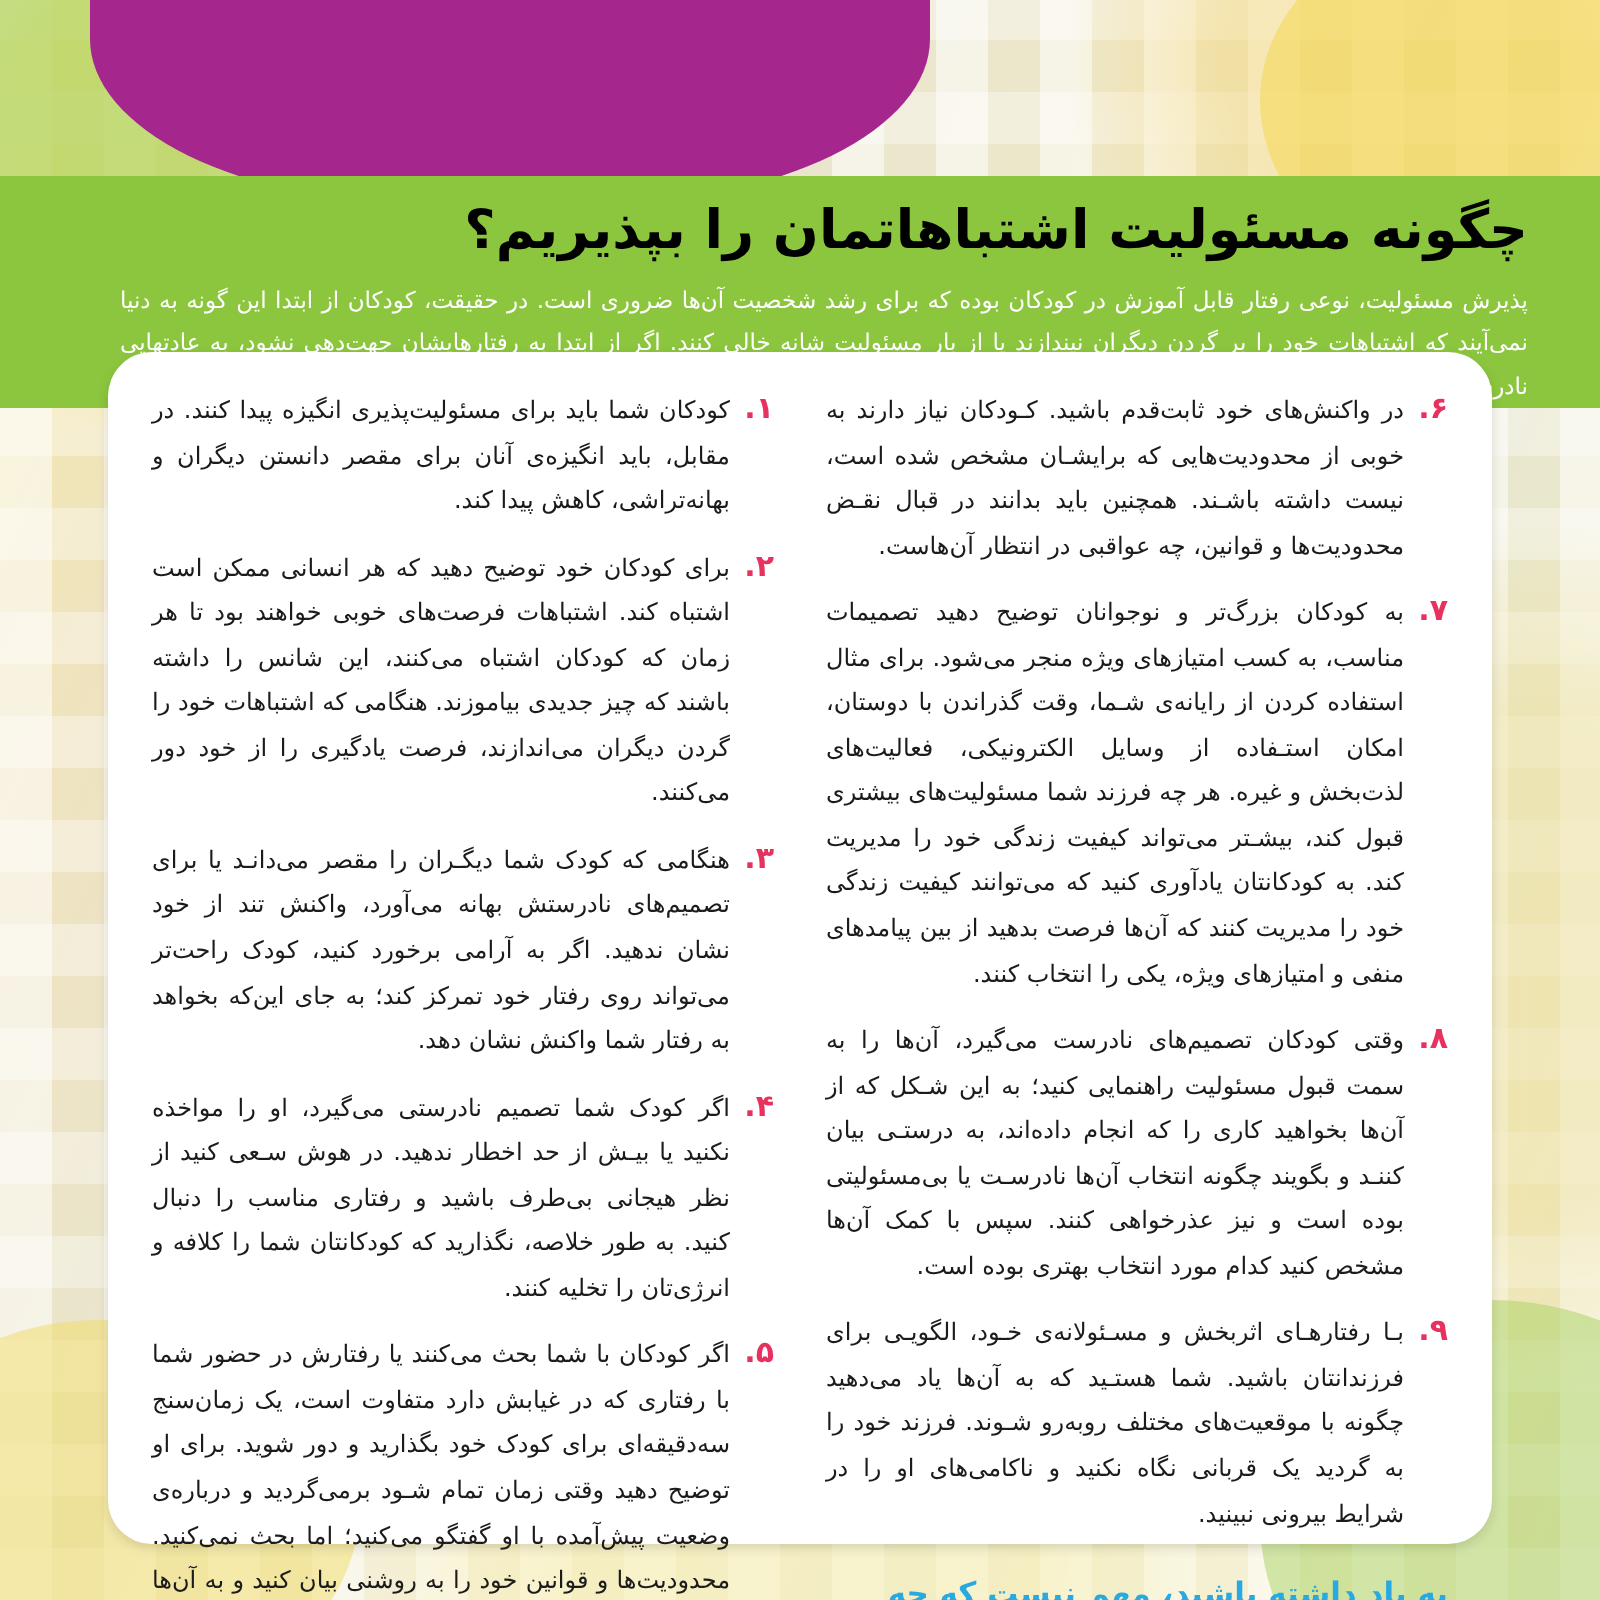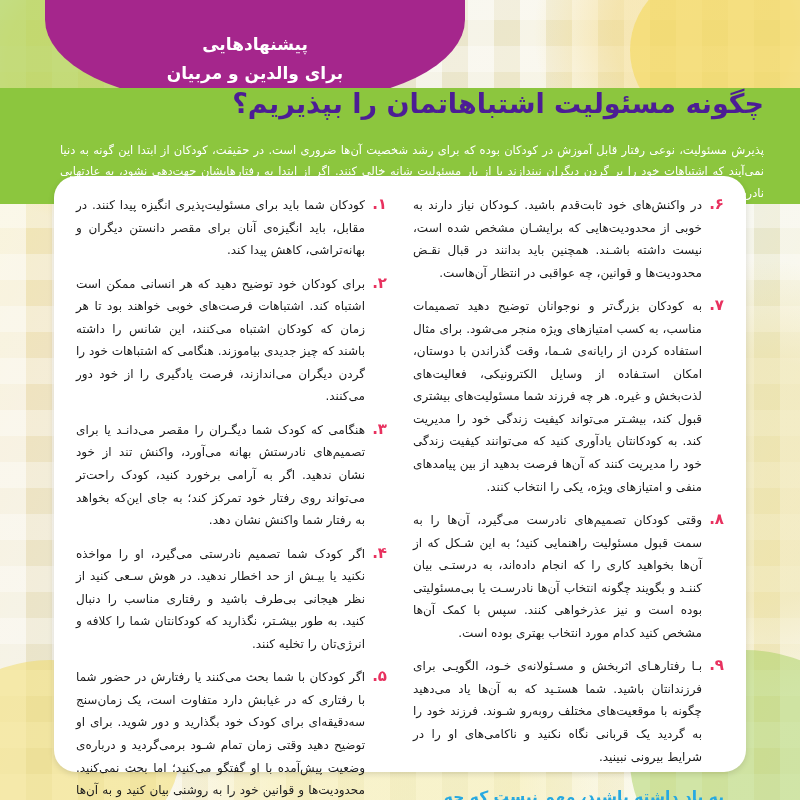--- a/index.html
+++ b/index.html
@@ -48,22 +48,22 @@
 
   
   .green-head{
     position:absolute;
     top:88px;right:0;left:0;
     height:116px;
     background:#8cc63e;
     border-radius:0;
   }
   .green-head .title{
-    position:absolute;top:0;right:36px;
-    color:#4c1d95;font-size:27px;font-weight:bold;
+    position:absolute;top:12px;right:36px;
+    color:#000000;font-size:27px;font-weight:bold;
     white-space:nowrap;
   }
   .green-head .lead{
     position:absolute;top:52px;right:36px;left:60px;
     color:#ffffff;font-size:11.5px;line-height:1.85;
     text-align:justify;
   }
 
   
   .panel{
@@ -104,22 +104,20 @@
 
 <div class="bg"></div>
 <div class="bg-blobs">
   <div class="blob" style="left:-40px;top:-60px;width:260px;height:200px;background:#9fd05a;opacity:.6;"></div>
   <div class="blob" style="right:-60px;top:-40px;width:230px;height:180px;background:#f4d750;opacity:.55;"></div>
   <div class="blob" style="right:-70px;bottom:-70px;width:240px;height:220px;background:#a8d15f;opacity:.5;"></div>
   <div class="blob" style="left:-70px;bottom:-60px;width:250px;height:200px;background:#f1dc63;opacity:.5;"></div>
 </div>
 
 <div class="top-banner">
-  <div>پیشنهادهایی</div>
-  <div>برای والدین و مربیان</div>
 </div>
 
 <div class="green-head">
   <div class="title">چگونه مسئولیت اشتباهاتمان را بپذیریم؟</div>
   <div class="lead">پذیرش مسئولیت، نوعی رفتار قابل آموزش در کودکان بوده که برای رشد شخصیت آن‌ها ضروری است. در حقیقت، کودکان از ابتدا این گونه به دنیا نمی‌آیند که اشتباهات خود را بر گردن دیگران نیندازند یا از بار مسئولیت شانه خالی کنند. اگر از ابتدا به رفتارهایشان جهت‌دهی نشود، به عادتهایی نادرست تبدیل می‌شوند که تا بزرگسالی همراه آن‌ها خواهند بود.</div>
 </div>
 
 <div class="panel">
 
   <div class="col">
@@ -154,20 +152,20 @@
     <div class="item">
       <div class="num">۲.</div>
       <div class="txt">برای کودکان خود توضیح دهید که هر انسانی ممکن است اشتباه کند. اشتباهات فرصت‌های خوبی خواهند بود تا هر زمان که کودکان اشتباه می‌کنند، این شانس را داشته باشند که چیز جدیدی بیاموزند. هنگامی که اشتباهات خود را گردن دیگران می‌اندازند، فرصت یادگیری را از خود دور می‌کنند.</div>
     </div>
     <div class="item">
       <div class="num">۳.</div>
       <div class="txt">هنگامی که کودک شما دیگـران را مقصر می‌دانـد یا برای تصمیم‌های نادرستش بهانه می‌آورد، واکنش تند از خود نشان ندهید. اگر به آرامی برخورد کنید، کودک راحت‌تر می‌تواند روی رفتار خود تمرکز کند؛ به جای این‌که بخواهد به رفتار شما واکنش نشان دهد.</div>
     </div>
     <div class="item">
       <div class="num">۴.</div>
-      <div class="txt">اگر کودک شما تصمیم نادرستی می‌گیرد، او را مواخذه نکنید یا بیـش از حد اخطار ندهید. در هوش سـعی کنید از نظر هیجانی بی‌طرف باشید و رفتاری مناسب را دنبال کنید. به طور بیشـتر، نگذارید که کودکانتان شما را کلافه و انرژی‌تان را تخلیه کنند.</div>
+      <div class="txt">اگر کودک شما تصمیم نادرستی می‌گیرد، او را مواخذه نکنید یا بیـش از حد اخطار ندهید. در هوش سـعی کنید از نظر هیجانی بی‌طرف باشید و رفتاری مناسب را دنبال کنید. به طور خلاصه، نگذارید که کودکانتان شما را کلافه و انرژی‌تان را تخلیه کنند.</div>
     </div>
     <div class="item">
       <div class="num">۵.</div>
       <div class="txt">اگر کودکان با شما بحث می‌کنند یا رفتارش در حضور شما با رفتاری که در غیابش دارد متفاوت است، یک زمان‌سنج سه‌دقیقه‌ای برای کودک خود بگذارید و دور شوید. برای او توضیح دهید وقتی زمان تمام شـود برمی‌گردید و درباره‌ی وضعیت پیش‌آمده با او گفتگو می‌کنید؛ اما بحث نمی‌کنید. محدودیت‌ها و قوانین خود را به روشنی بیان کنید و به آن‌ها پایبند باشید. این زمان کوتاه به کودک شـما اجازه می‌دهد که وضعیت پیش‌آمده را در ذهن خود پردازش کند، مسئولیت آن را بپذیرد و واکنش مناسب‌تری داشته باشد. در نتیجه کودک شما استقلال بیشتری به دست می‌آورد.</div>
     </div>
   </div>
 </div>
 
 </body></html>

